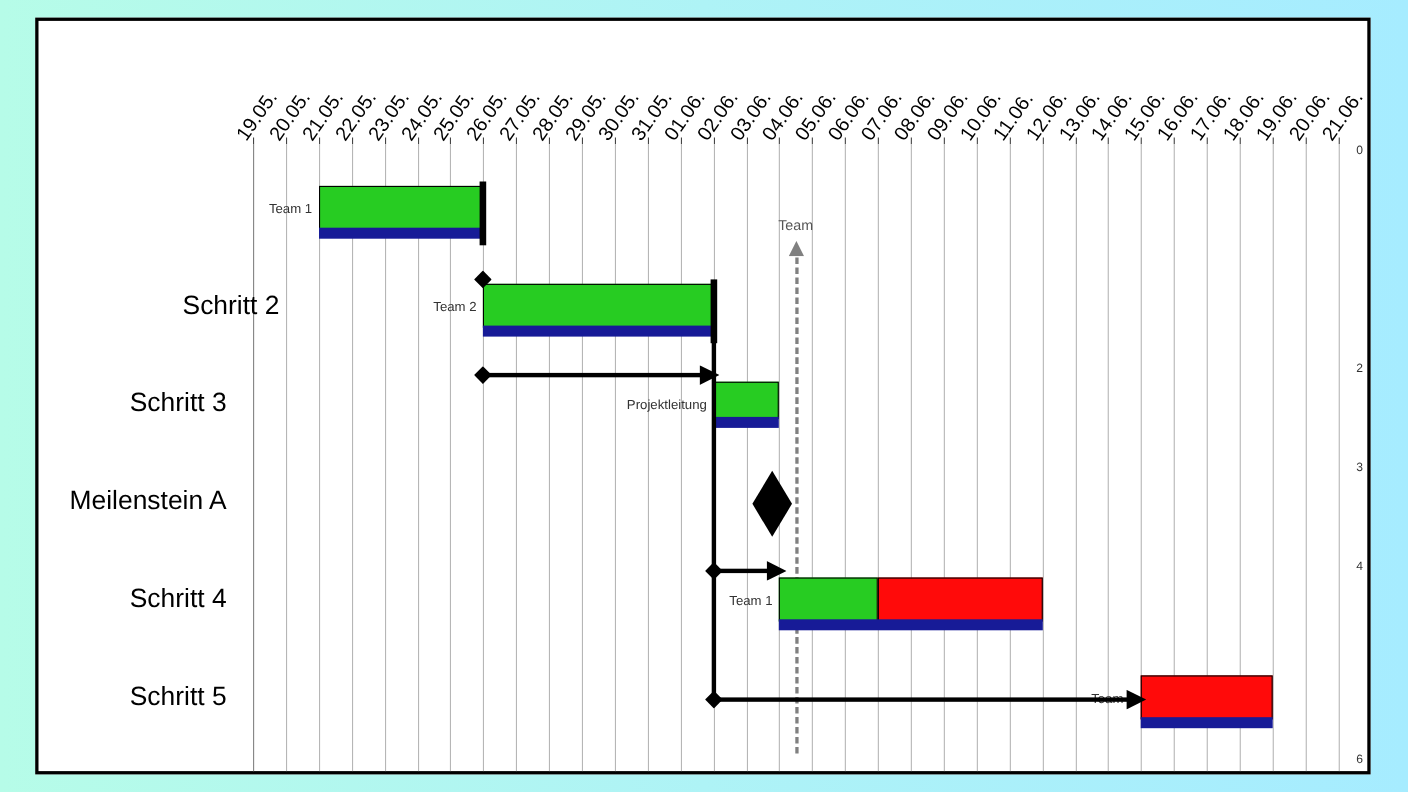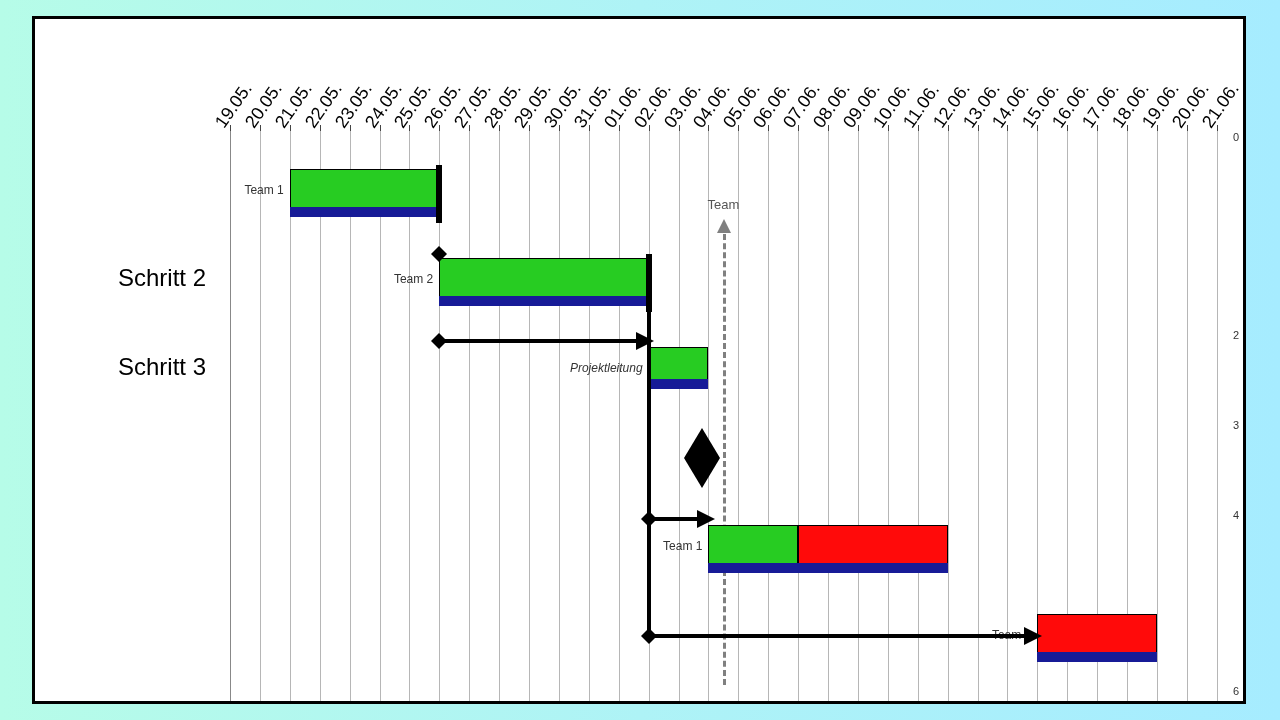--- a/index.html
+++ b/index.html
@@ -214,38 +214,41 @@
       <div class="date-label" style="left: 1149.8px; top: 92px;">20.06.</div>
       <div class="tick" style="left: 1181.7px; top: 106px;"></div>
       <div class="vgrid" style="left: 1181.7px; height: 570px;"></div>
       <div class="date-label" style="left: 1179.7px; top: 92px;">21.06.</div>
       <div class="vgrid major-left" style="left: 195px; height: 570px;"></div>
       <div class="today-line" style="left: 688.35px; top: 206px; height: 460px;"></div>
       <svg width="14" height="14" style="position: absolute; left: 682.35px; top: 200px;">
         <polygon points="7,0 14,14 0,14" fill="#808080"></polygon>
       </svg>
       <div class="today-label" style="left: 688.35px; top: 178px;">Team</div>
-      <div class="row-label" style="left: 0px; top: 245px; width: 171px;">Schritt 2</div>
+      <div class="row-label" style="left: 0px; top: 245px; width: 171px; padding-left: 48px;">Schritt 2</div>
       <div class="row-label" style="left: 0px; top: 334px; width: 171px;">Schritt 3</div>
+      <div class="row-label" style="left: 0px; top: 423px; width: 171px;">Meilenstein A</div>
+      <div class="row-label" style="left: 0px; top: 512px; width: 171px;">Schritt 4</div>
+      <div class="row-label" style="left: 0px; top: 601px; width: 171px;">Schritt 5</div>
       <div class="axis-num" style="top: 118px;">0</div>
       <div class="axis-num" style="top: 316px;">2</div>
       <div class="axis-num" style="top: 406px;">3</div>
       <div class="axis-num" style="top: 496px;">4</div>
       <div class="axis-num" style="top: 672px;">6</div>
       <div class="bar-green" style="left: 254.8px; top: 150px; width: 149.5px; height: 40px;"></div>
       <div class="bar-blue" style="left: 254.8px; top: 188px; width: 149.5px; height: 10px;"></div>
       <div class="dep-line" style="left: 401.3px; top: 146px; width: 6px; height: 58px;"></div>
       <div class="small-label" style="left: 248.8px; top: 164px; transform: translateX(-100%);">Team 1</div>
       <div class="bar-green" style="left: 404.3px; top: 239px; width: 209.3px; height: 40px;"></div>
       <div class="bar-blue" style="left: 404.3px; top: 277px; width: 209.3px; height: 10px;"></div>
       <div class="dep-line" style="left: 610.6px; top: 235px; width: 6px; height: 58px;"></div>
       <div class="small-label" style="left: 398.3px; top: 253px; transform: translateX(-100%);">Team 2</div>
       <div class="bar-green" style="left: 613.6px; top: 328px; width: 59.8px; height: 34px;"></div>
       <div class="bar-blue" style="left: 613.6px; top: 360px; width: 59.8px; height: 10px;"></div>
-      <div class="small-label" style="left: 607.6px; top: 342px; transform: translateX(-100%); font-style: italic;">Projektleitung</div>
+      <div class="small-label" style="left: 607.6px; top: 342px; transform: translateX(-100%);">Projektleitung</div>
       <svg width="44" height="64" style="position: absolute; left: 645.46px; top: 407px;">
         <polygon points="22,2 40,32 22,62 4,32" fill="#000"></polygon>
       </svg>
       <div class="bar-green" style="left: 673.4px; top: 506px; width: 89.7px; height: 40px;"></div>
       <div class="bar-red" style="left: 763.1px; top: 506px; width: 149.5px; height: 40px;"></div>
       <div class="bar-blue" style="left: 673.4px; top: 544px; width: 239.2px; height: 10px;"></div>
       <div class="small-label" style="left: 667.4px; top: 520px; transform: translateX(-100%);">Team 1</div>
       <div class="bar-red" style="left: 1002.3px; top: 595px; width: 119.6px; height: 40px;"></div>
       <div class="bar-blue" style="left: 1002.3px; top: 633px; width: 119.6px; height: 10px;"></div>
       <div class="small-label" style="left: 996.3px; top: 609px; transform: translateX(-100%);">Team 2</div>

